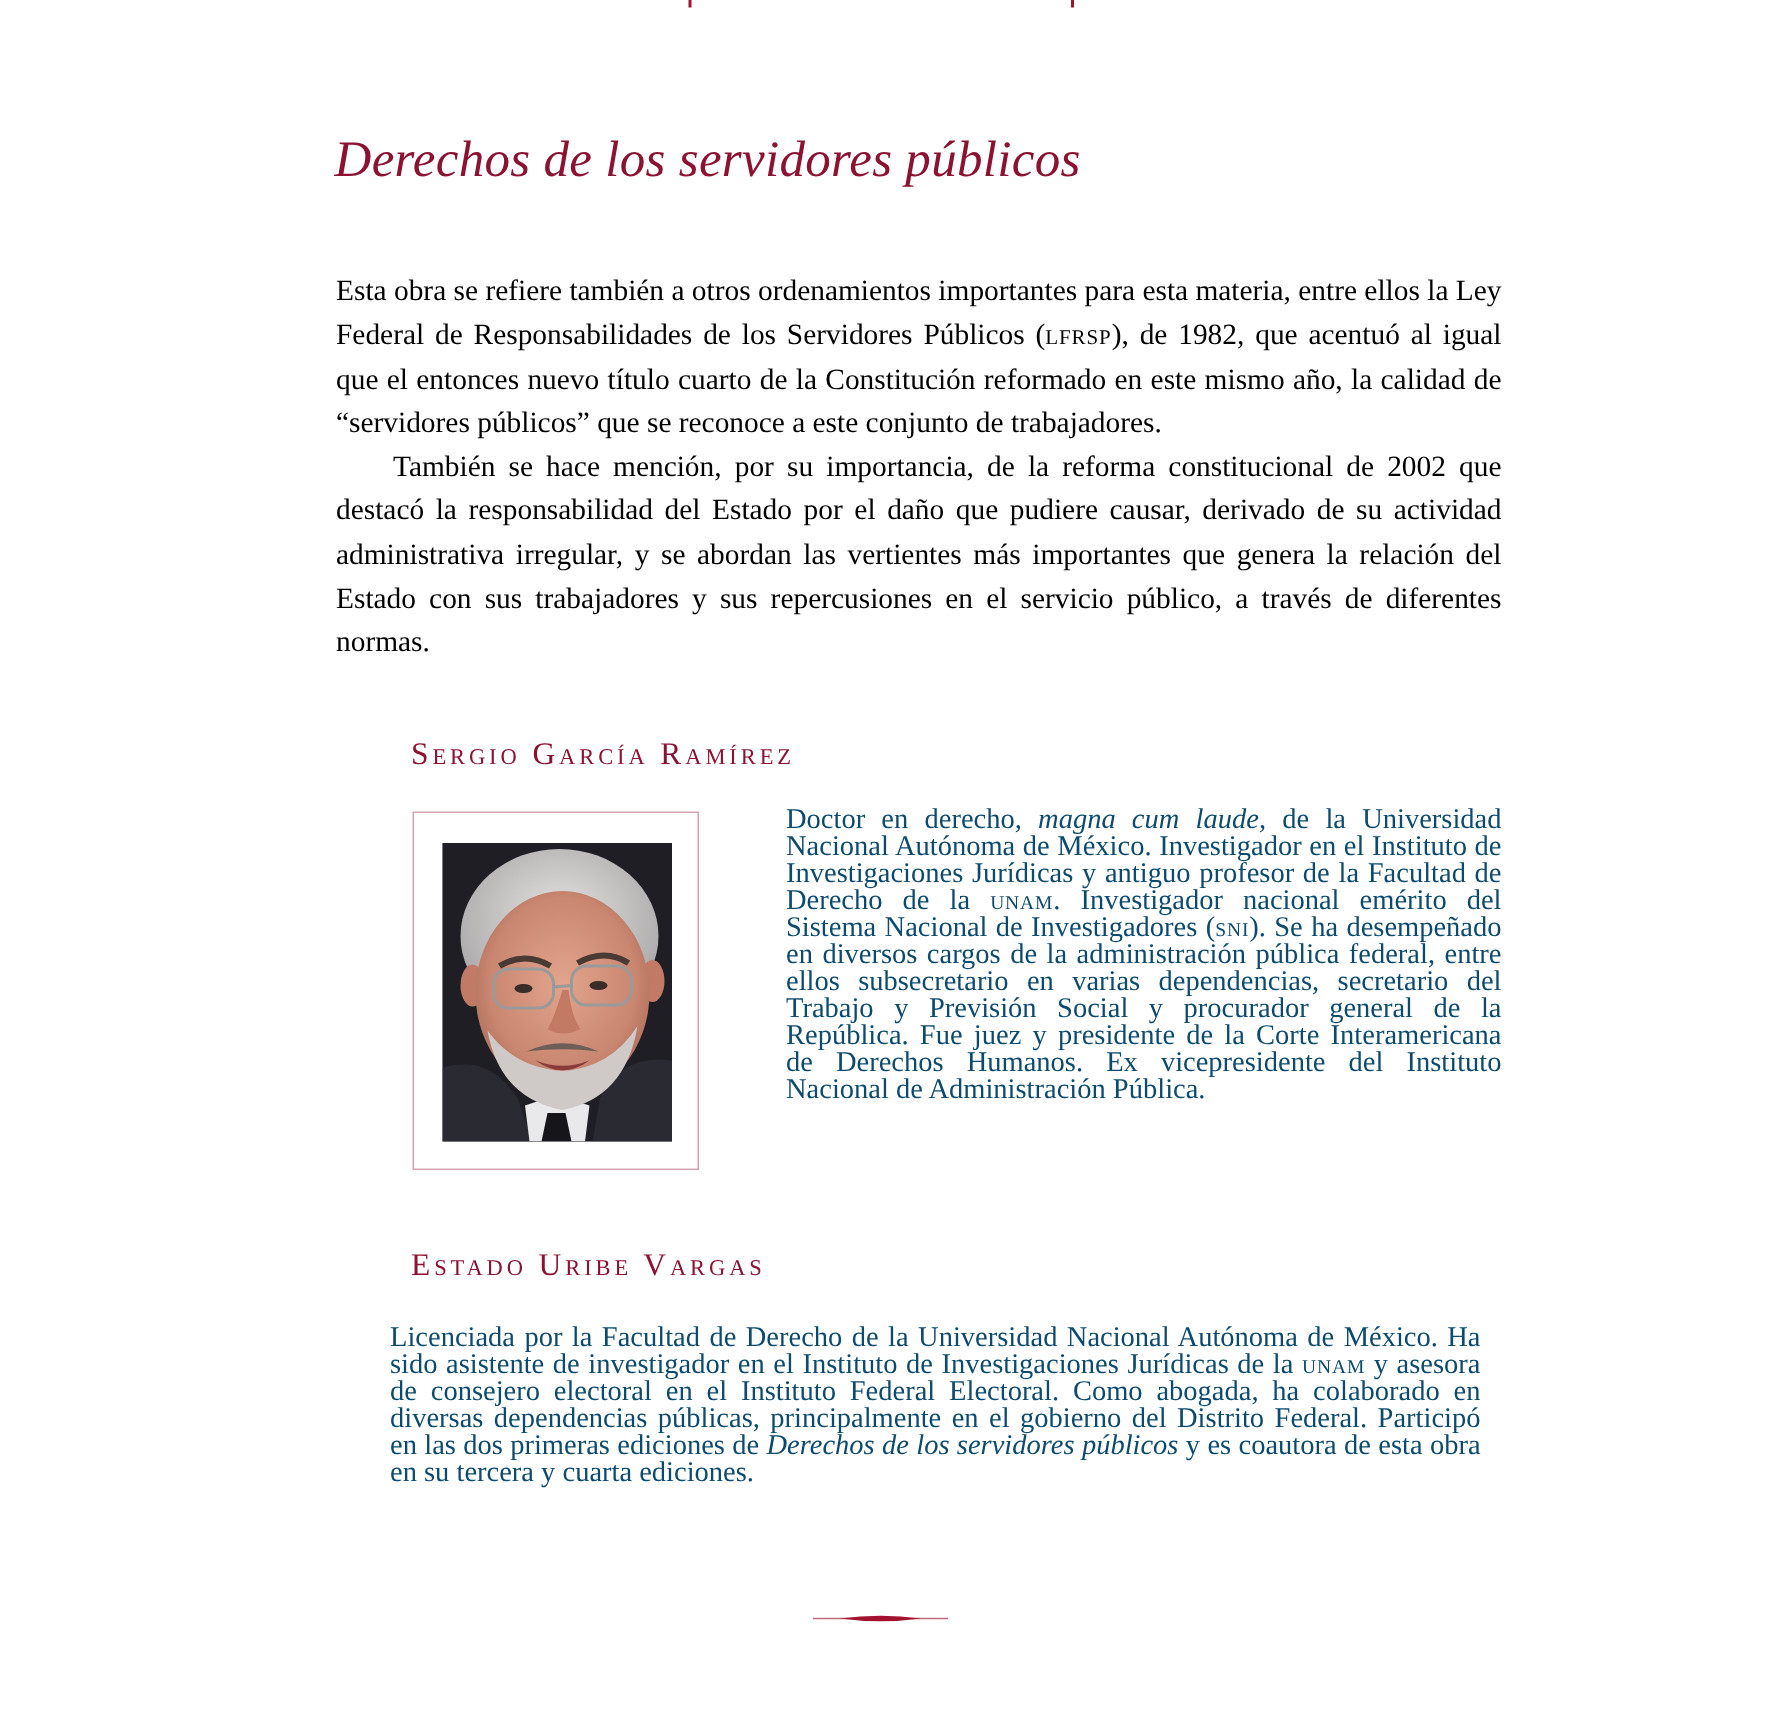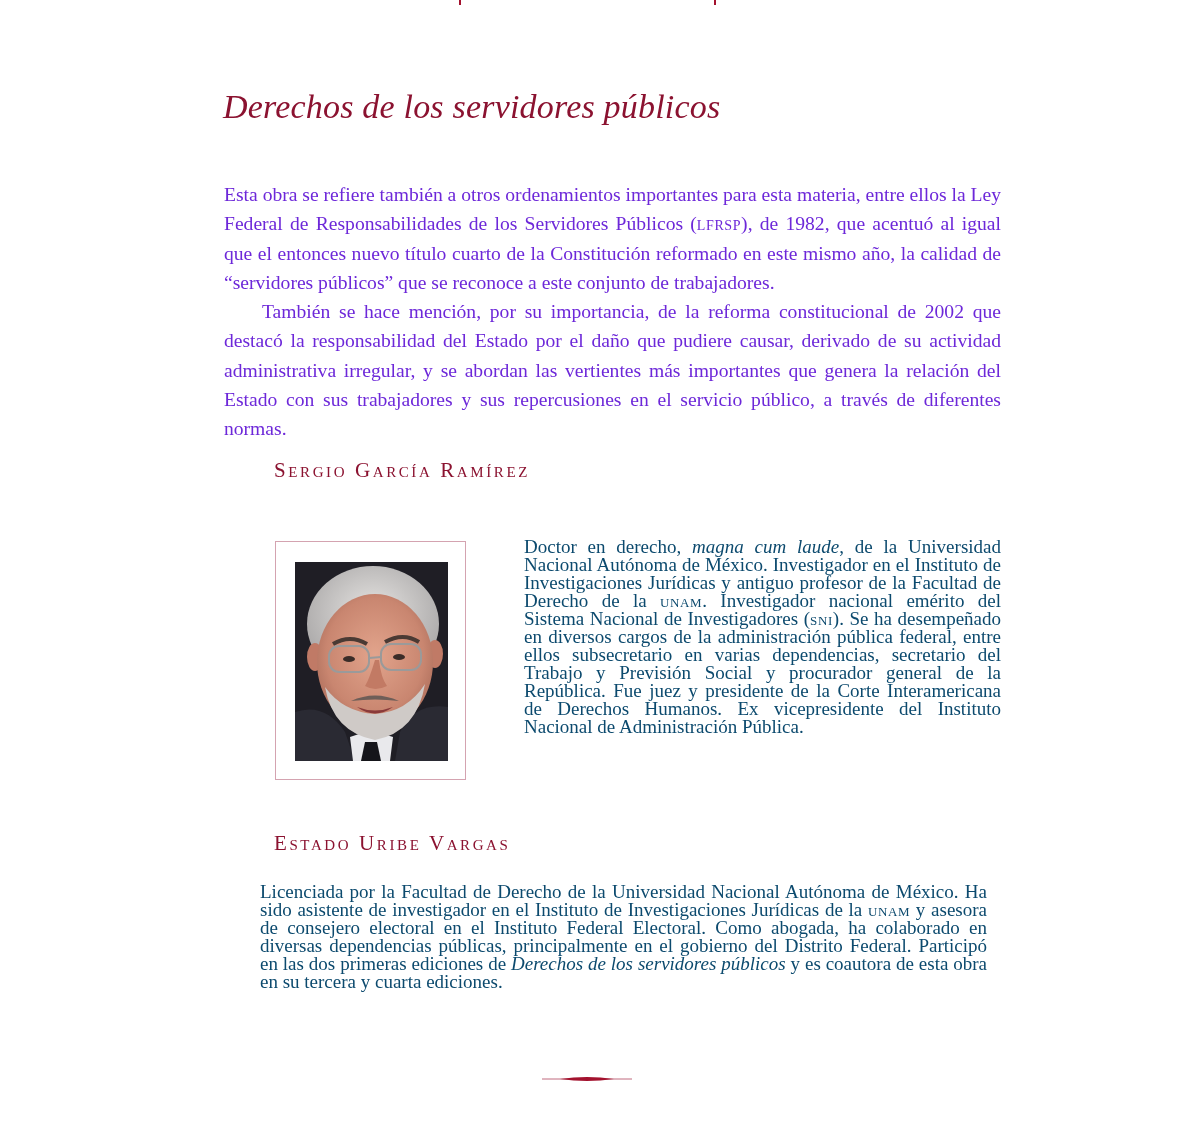--- a/index.html
+++ b/index.html
@@ -39,21 +39,21 @@
     }
 
     .intro {
       position: absolute;
       left: 224px;
       top: 180px;
       width: 777px;
       font-size: 19.6px;
       line-height: 29.3px;
       text-align: justify;
-      color: #6d28d9;
+      color: #000000;
     }
     .intro p { margin: 0; }
     .intro p.indent { text-indent: 38px; }
 
     .sc {
       font-variant: small-caps;
       text-transform: lowercase;
       letter-spacing: 0.6px;
     }
 
@@ -61,21 +61,21 @@
       position: absolute;
       left: 274px;
       margin: 0;
       font-size: 21px;
       font-weight: normal;
       font-variant: small-caps;
       letter-spacing: 2.6px;
       color: #8b1230;
       white-space: nowrap;
     }
-    .author-name.a1 { top: 458px; }
+    .author-name.a1 { top: 490px; }
     .author-name.a2 { top: 831px; }
 
     .photo-frame {
       position: absolute;
       left: 275px;
       top: 541px;
       width: 191px;
       height: 239px;
       border: 1px solid #d4a3b0;
       box-sizing: border-box;

